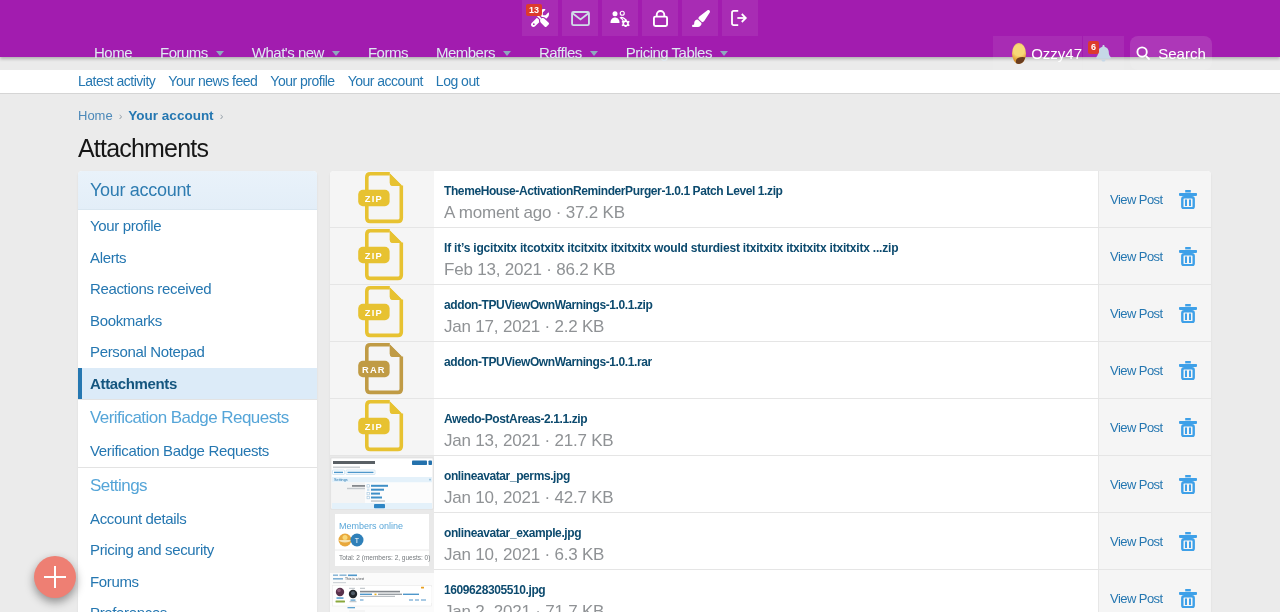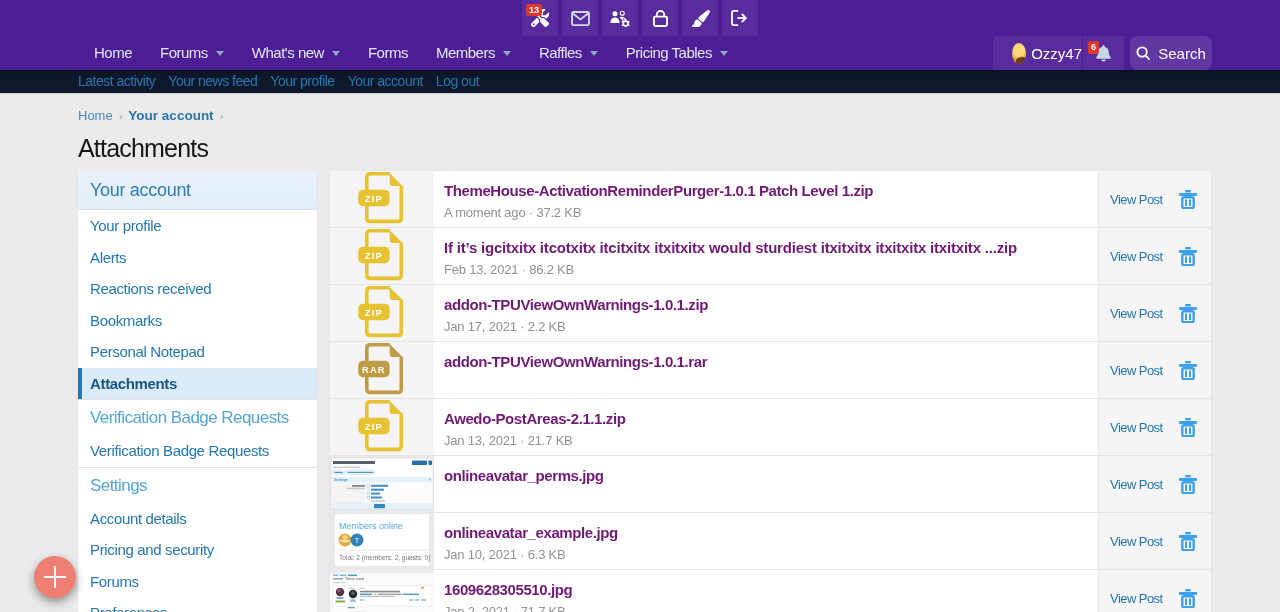--- a/index.html
+++ b/index.html
@@ -1,21 +1,21 @@
 <!DOCTYPE html>
 <html><head>
 <meta charset="utf-8">
 <style>
 * { margin:0; padding:0; box-sizing:border-box; }
 html,body { width:1280px; height:612px; overflow:hidden; background:#ebebeb;
   font-family:"Liberation Sans", sans-serif; }
 a { text-decoration:none; }
 
 
-.hdr { position:absolute; top:0; left:0; width:1280px; height:70px; background:#4c1d95;
+.hdr { position:absolute; top:0; left:0; width:1280px; height:57px; background:#a21caf;
   box-shadow:0 2px 3px rgba(0,0,0,.25); z-index:5; }
 .topstrip { position:absolute; top:0; left:0; width:1280px; height:36px; }
 .adminicons { position:absolute; top:0; left:522px; display:flex; }
 .abtn { width:36px; height:36px; background:rgba(255,255,255,.07); margin-right:4px;
   position:relative; display:flex; align-items:center; justify-content:center; }
 .abtn svg { display:block; }
 .badge13 { position:absolute; top:4px; left:4px; background:#dd3a2d; color:#fff;
   font-size:9px; font-weight:bold; line-height:12px; padding:0 3px; border-radius:2px; }
 
 .navrow { position:absolute; top:36px; left:0; width:1280px; height:34px; }
@@ -32,21 +32,21 @@
 .uname { color:#fff; font-size:15px; margin-left:5px; }
 .belltab { position:absolute; top:0; left:1083px; width:41px; height:34px; background:rgba(255,255,255,.07); }
 .badge6 { position:absolute; top:5px; left:5px; background:#dd3a2d; color:#fff; font-size:9px;
   font-weight:bold; line-height:13px; padding:0 3px; border-radius:2px; }
 .bell { position:absolute; left:13px; top:9px; }
 .searchtab { position:absolute; top:0; left:1130px; width:82px; height:34px; background:rgba(255,255,255,.12);
   display:flex; align-items:center; justify-content:center; color:#fff; font-size:15px;border-radius:8px; }
 .searchtab svg { margin-right:7px; }
 
 
-.subnav { position:absolute; top:70px; left:0; width:1280px; height:24px; background:#0f172a;
+.subnav { position:absolute; top:70px; left:0; width:1280px; height:24px; background:#ffffff;
   border-bottom:1px solid #d5d5d5; z-index:4; }
 .subnav a { color:#2577b1; font-size:14px; letter-spacing:-0.5px; line-height:23px; }
 .subnav .in { position:absolute; left:78px; top:0; display:flex; gap:13px; }
 
 
 .content { position:absolute; top:95px; left:0; width:1280px; }
 .crumb { margin:13px 0 0 78px; font-size:13px; color:#7e98ab; }
 .crumb a.h { color:#4d89b9; }
 .crumb a.b { color:#2577b1; font-weight:bold; font-size:13.5px; }
 .crumb .sep { color:#9aa4ac; margin:0 6px; font-size:11px; }
@@ -67,22 +67,22 @@
 
 
 .main { width:881px; margin-left:13px; background:#fff; border-radius:4px 4px 0 0;
   box-shadow:0 1px 2px rgba(0,0,0,.08); }
 .row { height:57px; border-bottom:1px solid #e5e5e5; display:flex; position:relative; }
 .row:first-child { border-radius:4px 4px 0 0; overflow:hidden; }
 .icell { width:104px; background:#f5f5f5; position:relative; flex:none; }
 .icell svg.fi { position:absolute; left:28px; top:1px; }
 .icell svg.th { position:absolute; left:0; top:0; }
 .rmain { flex:1; padding:10px 0 0 10px; min-width:0; }
-.rtitle { font-size:15px; font-weight:bold; color:#701a75; line-height:20px; white-space:nowrap; letter-spacing:-0.4px; }
-.rsub { font-size:13px; color:#8f9295; line-height:17px; margin-top:3px; letter-spacing:-0.2px; }
+.rtitle { font-size:12px; font-weight:bold; color:#0c4a6e; line-height:20px; white-space:nowrap; letter-spacing:-0.4px; }
+.rsub { font-size:17px; color:#8f9295; line-height:17px; margin-top:3px; letter-spacing:-0.2px; }
 .rside { width:113px; flex:none; background:#f5f5f5; border-left:1px solid #e7e7e7;
   display:flex; align-items:center; }
 .rside a { color:#2577b1; font-size:13px; letter-spacing:-0.55px; margin-left:11px; white-space:nowrap; }
 .rside svg { position:absolute; right:14px; top:50%; margin-top:-9.5px; }
 .rside { position:relative; }
 
 
 .fab { position:absolute; left:34px; top:556px; width:42px; height:42px; border-radius:50%;
   background:#ee7f73; box-shadow:0 4px 10px rgba(0,0,0,.4); z-index:9; }
 .fab:before { content:""; position:absolute; left:10px; top:20px; width:22px; height:2px; background:#fff; }
@@ -362,20 +362,21 @@
               <rect x="41" y="36.6" width="9" height="2" fill="#3f8fc7"></rect>
 <rect x="37" y="40.4" width="2.4" height="2.4" fill="#fff" stroke="#9fc4de" stroke-width="0.6"></rect>
               <rect x="41" y="40.5" width="11" height="2" fill="#3f8fc7"></rect>
 <rect x="41" y="44.3" width="14" height="1.5" fill="#c3c8cc"></rect>
 <rect x="2" y="47" width="100" height="6" fill="#e4f1fa"></rect>
 <rect x="44" y="48" width="11" height="4.2" rx="0.8" fill="#2e86c5"></rect>
 </svg>
           </div>
         <div class="rmain">
           <div class="rtitle">onlineavatar_perms.jpg</div>
+          <div class="rsub">Jan 10, 2021 · 42.7 KB</div>
         </div>
         <div class="rside">
             <a>View Post</a>
             <svg width="18" height="19" viewBox="0 0 18 19">
               <g fill="none" stroke="#3ea0e8">
                 <path d="M6.2 1.2h5.6" stroke-width="2.4"></path>
                 <path d="M1.2 4.4h15.6" stroke-width="3" stroke-linecap="round"></path>
                 <rect x="3.3" y="7.2" width="11.4" height="11" rx="1.8" stroke-width="2.4"></rect>
                 <path d="M7 9.5v6.4M11 9.5v6.4" stroke-width="2"></path>
               </g>

